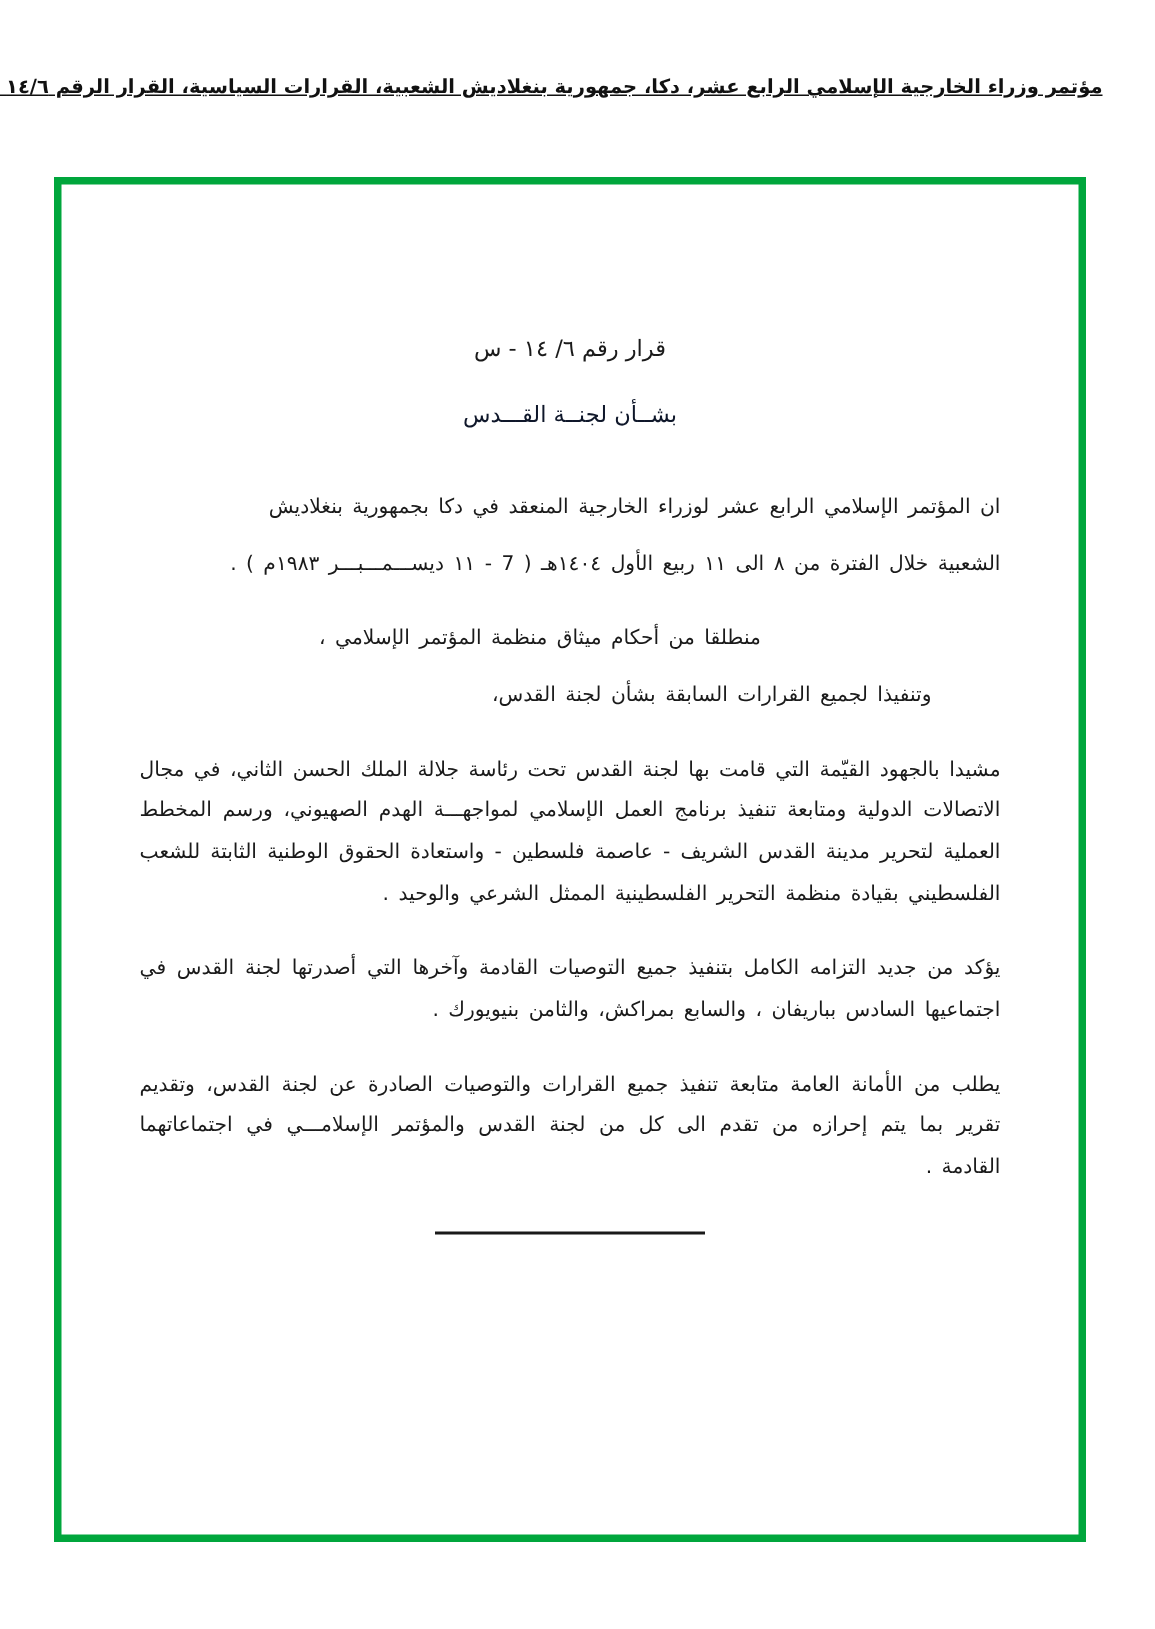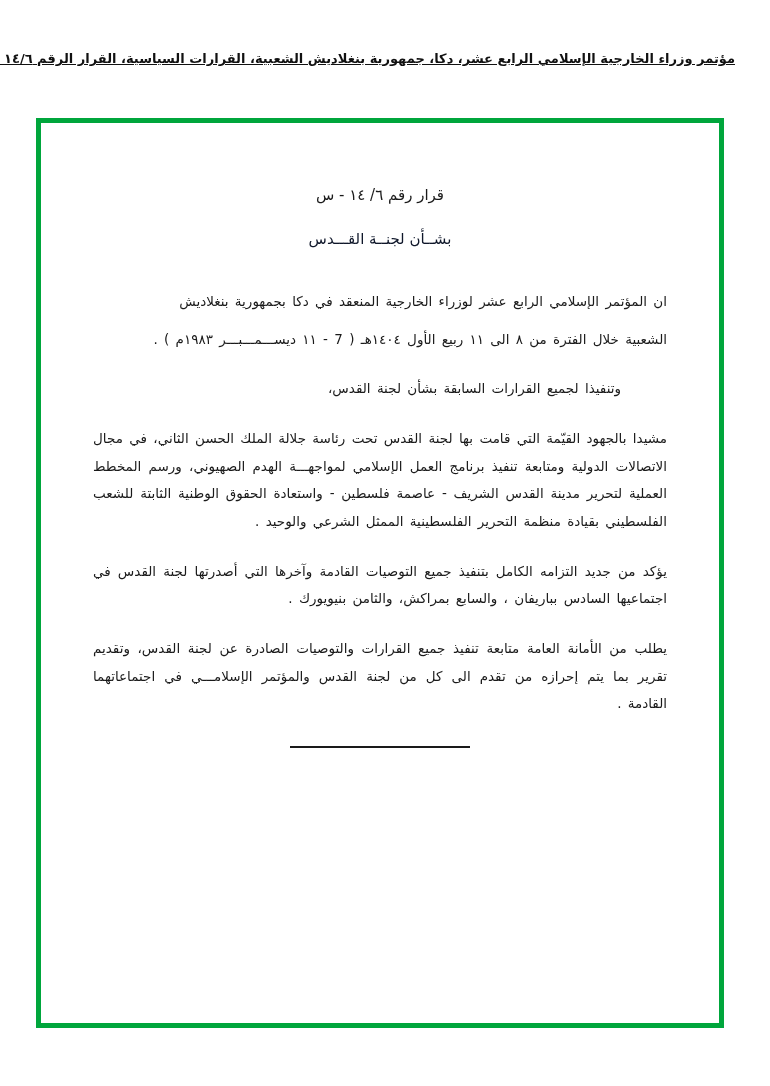--- a/index.html
+++ b/index.html
@@ -54,21 +54,21 @@
   .page-inner {
     position: absolute;
     inset: 0;
     padding: 0 52px;
     box-sizing: border-box;
   }
 
   
   .title-block {
     text-align: center;
-    padding-top: 63px;
+    padding-top: 100px;
   }
   .decision-no {
     font-size: 15px;
     letter-spacing: 2px;
     color: #1a1a1a;
     font-family: "DejaVu Sans", sans-serif;
   }
   .decision-subject {
     font-size: 15px;
     letter-spacing: 4px;
@@ -119,20 +119,21 @@
   <div class="page-inner">
 
     <div class="title-block">
       <div class="decision-no">قرار رقم ٦/ ١٤ - س</div>
       <div class="decision-subject">بشــأن لجنــة القـــدس</div>
     </div>
 
     <div class="body-block">
       <p class="para gap-small">ان المؤتمر الإسلامي الرابع عشر لوزراء الخارجية المنعقد في دكا بجمهورية بنغلاديش</p>
       <p class="para gap-large">الشعبية خلال الفترة من ٨ الى ١١ ربيع الأول ١٤٠٤هـ ( 7 - ١١ ديســـمـــبـــر ١٩٨٣م ) .</p>
+      <p class="para indent-center gap-small">منطلقا من أحكام ميثاق منظمة المؤتمر الإسلامي ،</p>
       <p class="para short-right gap-large">وتنفيذا لجميع القرارات السابقة بشأن لجنة القدس،</p>
       <p class="para gap-large">مشيدا بالجهود القيّمة التي قامت بها لجنة القدس تحت رئاسة جلالة الملك الحسن الثاني، في مجال الاتصالات الدولية ومتابعة تنفيذ برنامج العمل الإسلامي لمواجهـــة الهدم الصهيوني، ورسم المخطط العملية لتحرير مدينة القدس الشريف - عاصمة فلسطين - واستعادة الحقوق الوطنية الثابتة للشعب الفلسطيني بقيادة منظمة التحرير الفلسطينية الممثل الشرعي والوحيد .</p>
       <p class="para gap-large">يؤكد من جديد التزامه الكامل بتنفيذ جميع التوصيات القادمة وآخرها التي أصدرتها لجنة القدس في اجتماعيها السادس بباريفان ، والسابع بمراكش، والثامن بنيويورك .</p>
       <p class="para">يطلب من الأمانة العامة متابعة تنفيذ جميع القرارات والتوصيات الصادرة عن لجنة القدس، وتقديم تقرير بما يتم إحرازه من تقدم الى كل من لجنة القدس والمؤتمر الإسلامـــي في اجتماعاتهما القادمة .</p>
     </div>
 
     <div class="end-rule"></div>
 
   </div>
 </div>

